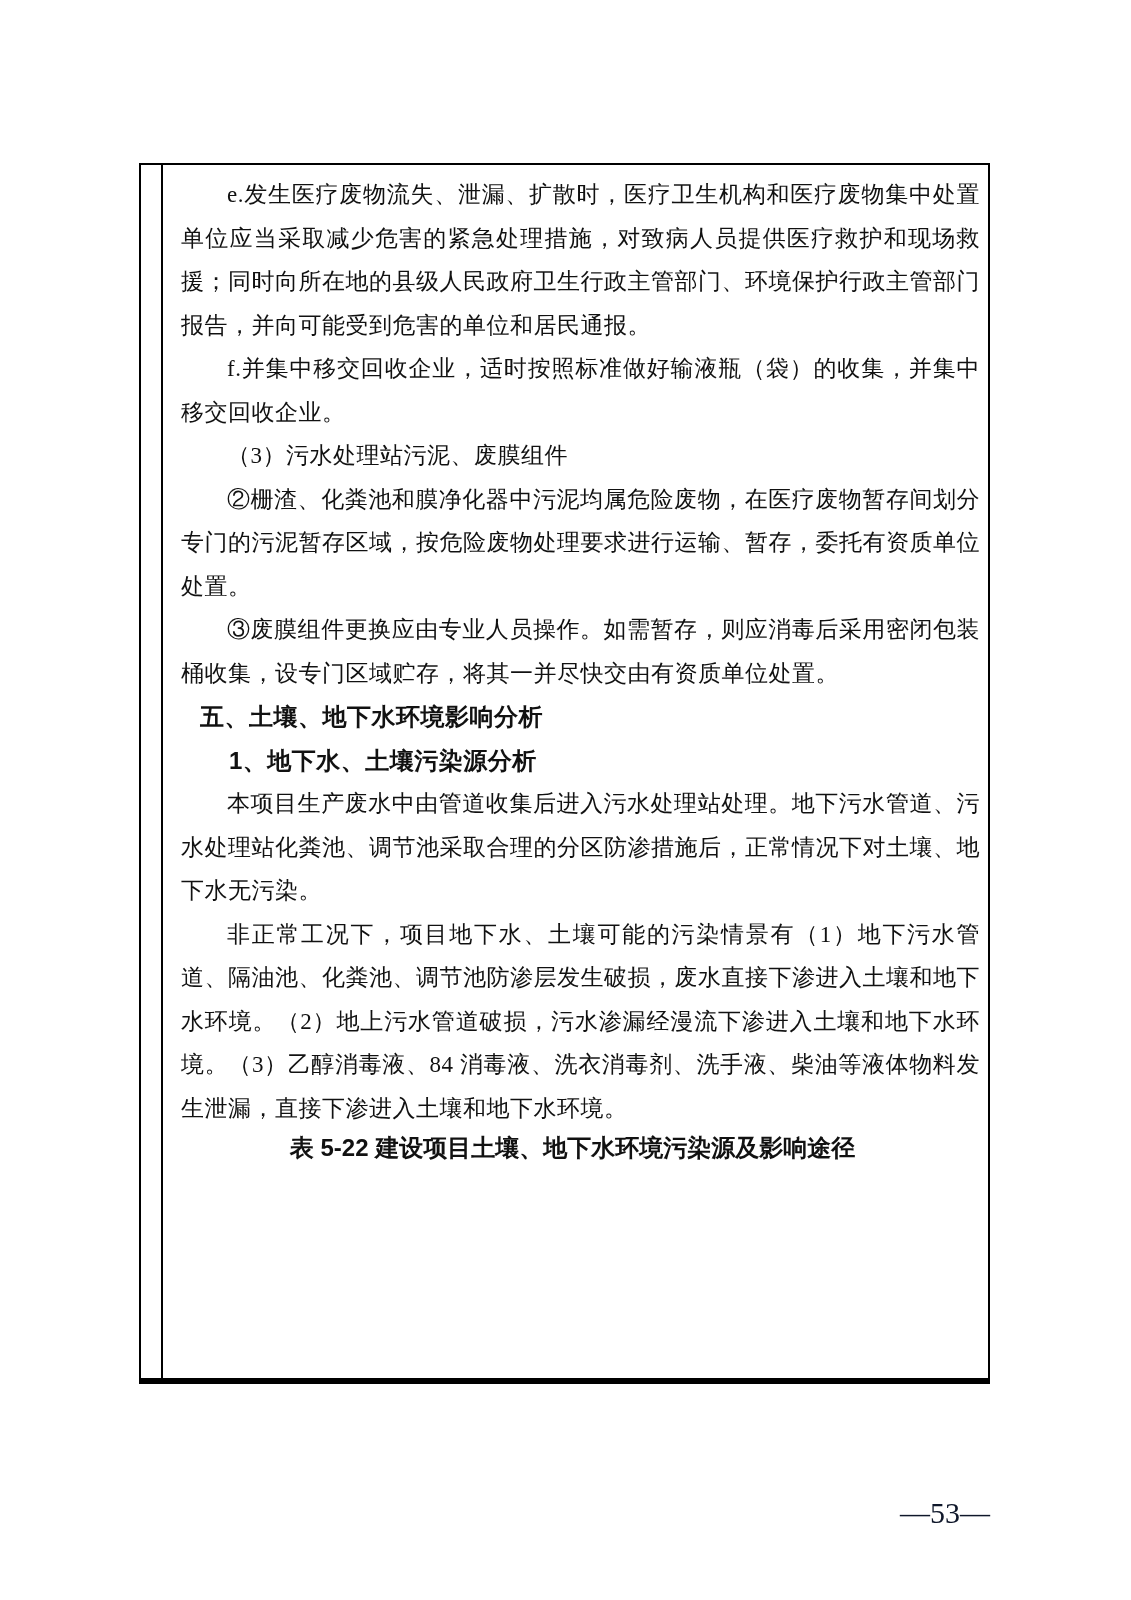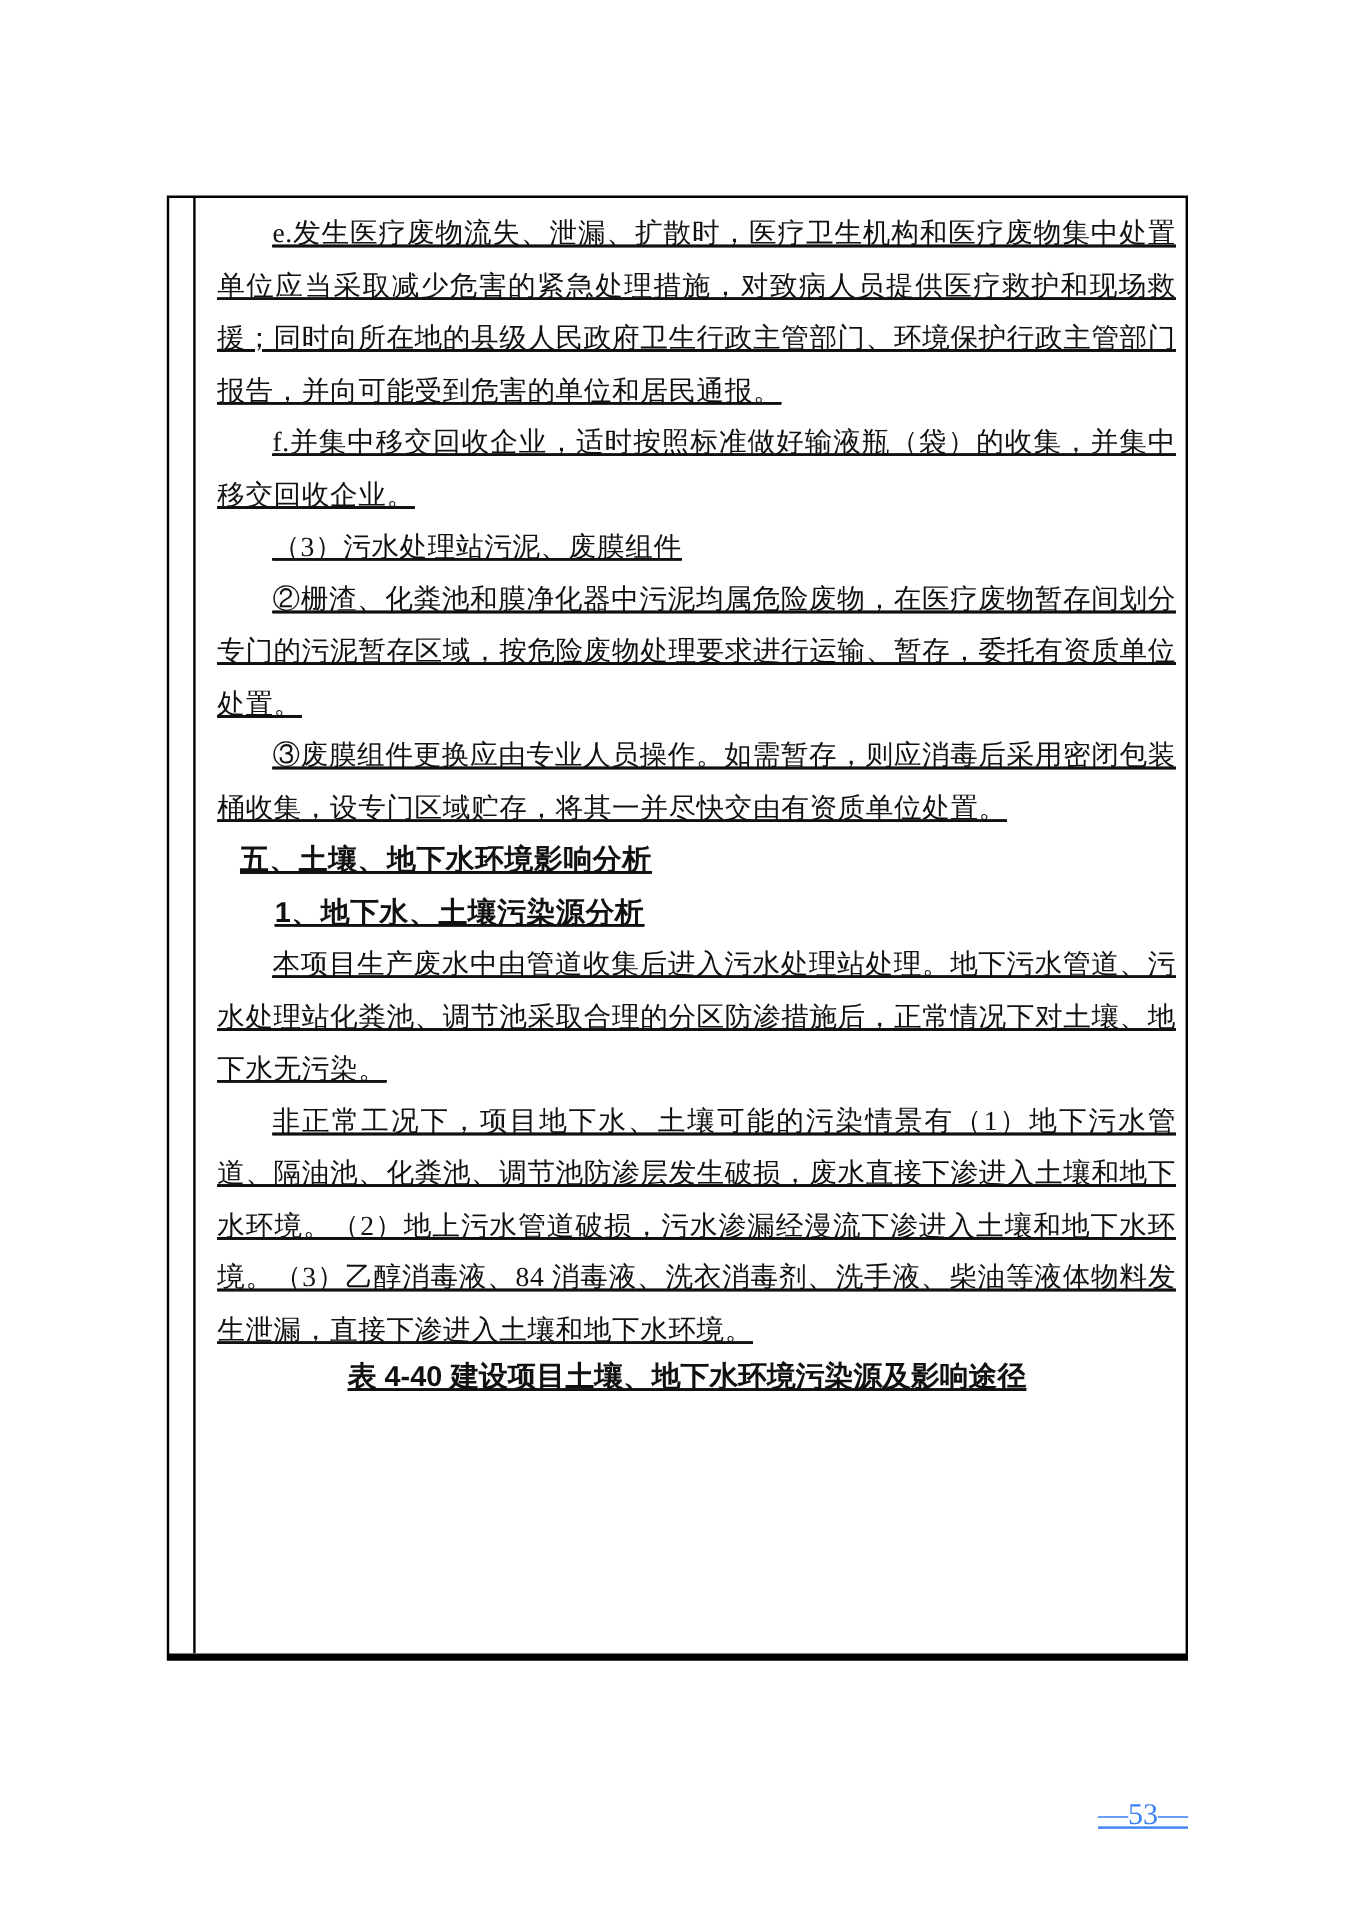--- a/index.html
+++ b/index.html
@@ -1,15 +1,15 @@
 <!DOCTYPE html>
 <html><head>
 <meta charset="utf-8">
 <style>
-  * { box-sizing: border-box; text-decoration: underline; }
+  * { box-sizing: border-box; }
   html, body { margin: 0; padding: 0; }
   body {
     width: 1131px;
     height: 1600px;
     background: #ffffff;
     color: #111111;
     font-family: "Liberation Serif", serif;
     position: relative;
     overflow: hidden;
   }
@@ -77,23 +77,23 @@
     width: 100%;
     border-collapse: collapse;
     table-layout: fixed;
     border-top: 3px solid #000;
     font-size: 22px;
   }
   .page-number {
     position: absolute;
     top: 1498px;
     right: 141px;
-    font-size: 25px;
+    font-size: 30px;
     line-height: 30px;
-    color: #3b82f6;
+    color: #0f172a;
     font-family: "Liberation Serif", serif;
   }
 </style>
 </head>
 <body>
 
 <div class="page">
 
   <div class="frame">
     <div class="frame-side"></div>
@@ -104,21 +104,21 @@
           <p class="para body">f.并集中移交回收企业，适时按照标准做好输液瓶（袋）的收集，并集中移交回收企业。</p>
           <p class="para body">（3）污水处理站污泥、废膜组件</p>
           <p class="para body">②栅渣、化粪池和膜净化器中污泥均属危险废物，在医疗废物暂存间划分专门的污泥暂存区域，按危险废物处理要求进行运输、暂存，委托有资质单位处置。</p>
           <p class="para body">③废膜组件更换应由专业人员操作。如需暂存，则应消毒后采用密闭包装桶收集，设专门区域贮存，将其一并尽快交由有资质单位处置。</p>
           <p class="para heading">五、土壤、地下水环境影响分析</p>
           <p class="para subheading">1、地下水、土壤污染源分析</p>
           <p class="para body">本项目生产废水中由管道收集后进入污水处理站处理。地下污水管道、污水处理站化粪池、调节池采取合理的分区防渗措施后，正常情况下对土壤、地下水无污染。</p>
           <p class="para body">非正常工况下，项目地下水、土壤可能的污染情景有（1）地下污水管道、隔油池、化粪池、调节池防渗层发生破损，废水直接下渗进入土壤和地下水环境。（2）地上污水管道破损，污水渗漏经漫流下渗进入土壤和地下水环境。（3）乙醇消毒液、84 消毒液、洗衣消毒剂、洗手液、柴油等液体物料发生泄漏，直接下渗进入土壤和地下水环境。</p>
         </div>
 
-      <div class="table-title">表 4-40 建设项目土壤、地下水环境污染源及影响途径</div>
+      <div class="table-title">表 5-22 建设项目土壤、地下水环境污染源及影响途径</div>
 
       <table class="pollution-table">
         
         
         
       </table>
 
     </div>
   </div>
 

